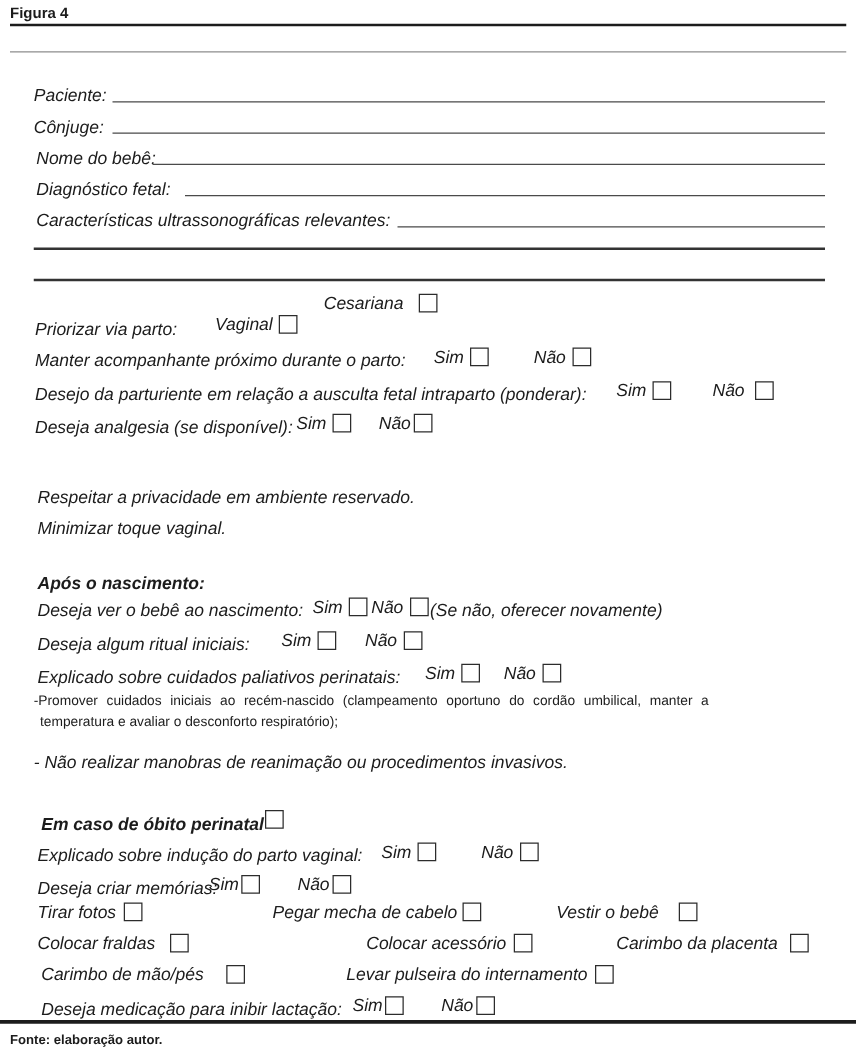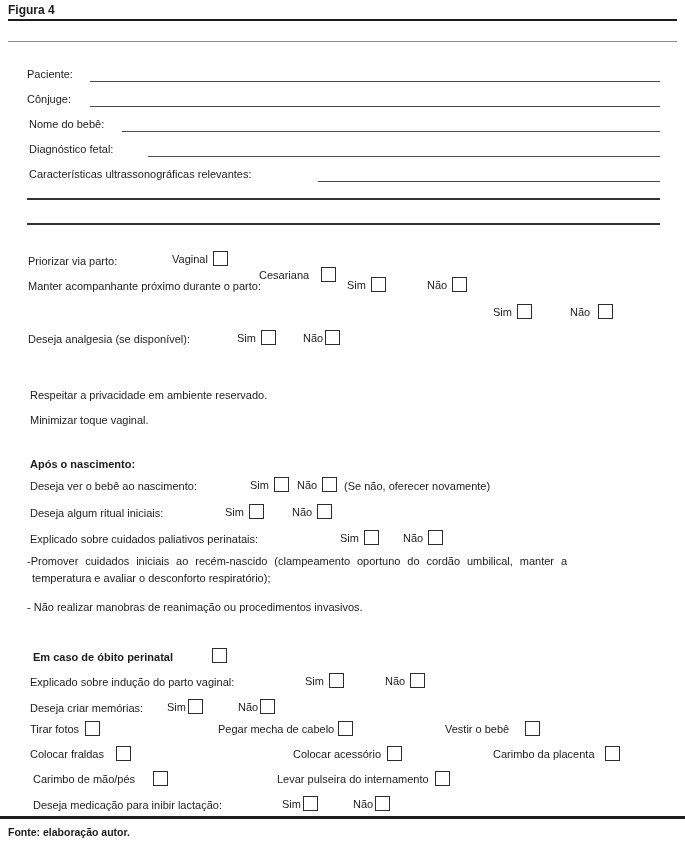--- a/index.html
+++ b/index.html
@@ -4,21 +4,21 @@
 <style>
   * { box-sizing: border-box; }
   html,body { margin:0; padding:0; }
   body {
     width:685px; height:847px; background:#ffffff;
     font-family:"Liberation Sans","DejaVu Sans",sans-serif;
     color:#1c1c1c;
   }
   .page { position:relative; width:685px; height:847px; background:#fff; overflow:hidden; }
   .abs  { position:absolute; white-space:nowrap; }
-  .lbl  { font-size:11px; }
+  .lbl  { font-size:14px;font-style:italic; }
   .fs12 { font-size:12px; }
   .bold { font-weight:700; }
   .caption { font-size:10.5px; font-weight:700; }
   .rule { position:absolute; background:#1c1c1c; }
   .rule.thin { background:#8d8d8d; }
   .fill { position:absolute; height:1.3px; background:#4a4a4a; }
   .fill.dark { height:1.6px; background:#333; }
   .pair { position:absolute; display:inline-flex; align-items:center; gap:5px; white-space:nowrap; }
   .cb   { width:15px; height:15px; border:1.6px solid #2c2c2c; background:#fff; display:inline-block; flex:none; }
   .para { position:absolute; font-size:11px; line-height:1.55; text-align:justify; }
@@ -47,35 +47,36 @@
   <div class="abs lbl" style="left:29px;top:168px">Características ultrassonográficas relevantes:</div>
   <div class="fill" style="left:318px;top:181px;width:342px"></div>
   <div class="fill dark" style="left:27px;top:198px;width:633px"></div>
   <div class="fill dark" style="left:27px;top:223px;width:633px"></div>
 
   <div class="abs lbl" style="left:28px;top:255px">Priorizar via parto:</div>
   <div class="pair" style="left:172px;top:251px">
     <span class="lbl">Vaginal</span>
     <span class="cb"></span>
   </div>
-  <div class="pair" style="left:259px;top:267px;gap:12px">
+  <div class="pair" style="left:259px;top:234px;gap:12px">
     <span class="lbl">Cesariana</span>
     <span class="cb"></span>
   </div>
 
   <div class="abs lbl" style="left:28px;top:280px">Manter acompanhante próximo durante o parto:</div>
   <div class="pair" style="left:347px;top:277px">
     <span class="lbl">Sim</span>
     <span class="cb"></span>
   </div>
   <div class="pair" style="left:427px;top:277px">
     <span class="lbl">Não</span>
     <span class="cb"></span>
   </div>
 
+  <div class="abs lbl" style="left:28px;top:307px">Desejo da parturiente em relação a ausculta fetal intraparto (ponderar):</div>
   <div class="pair" style="left:493px;top:304px">
     <span class="lbl">Sim</span>
     <span class="cb"></span>
   </div>
   <div class="pair" style="left:570px;top:304px;gap:8px">
     <span class="lbl">Não</span>
     <span class="cb"></span>
   </div>
 
   <div class="abs lbl" style="left:28px;top:333px">Deseja analgesia (se disponível):</div>

